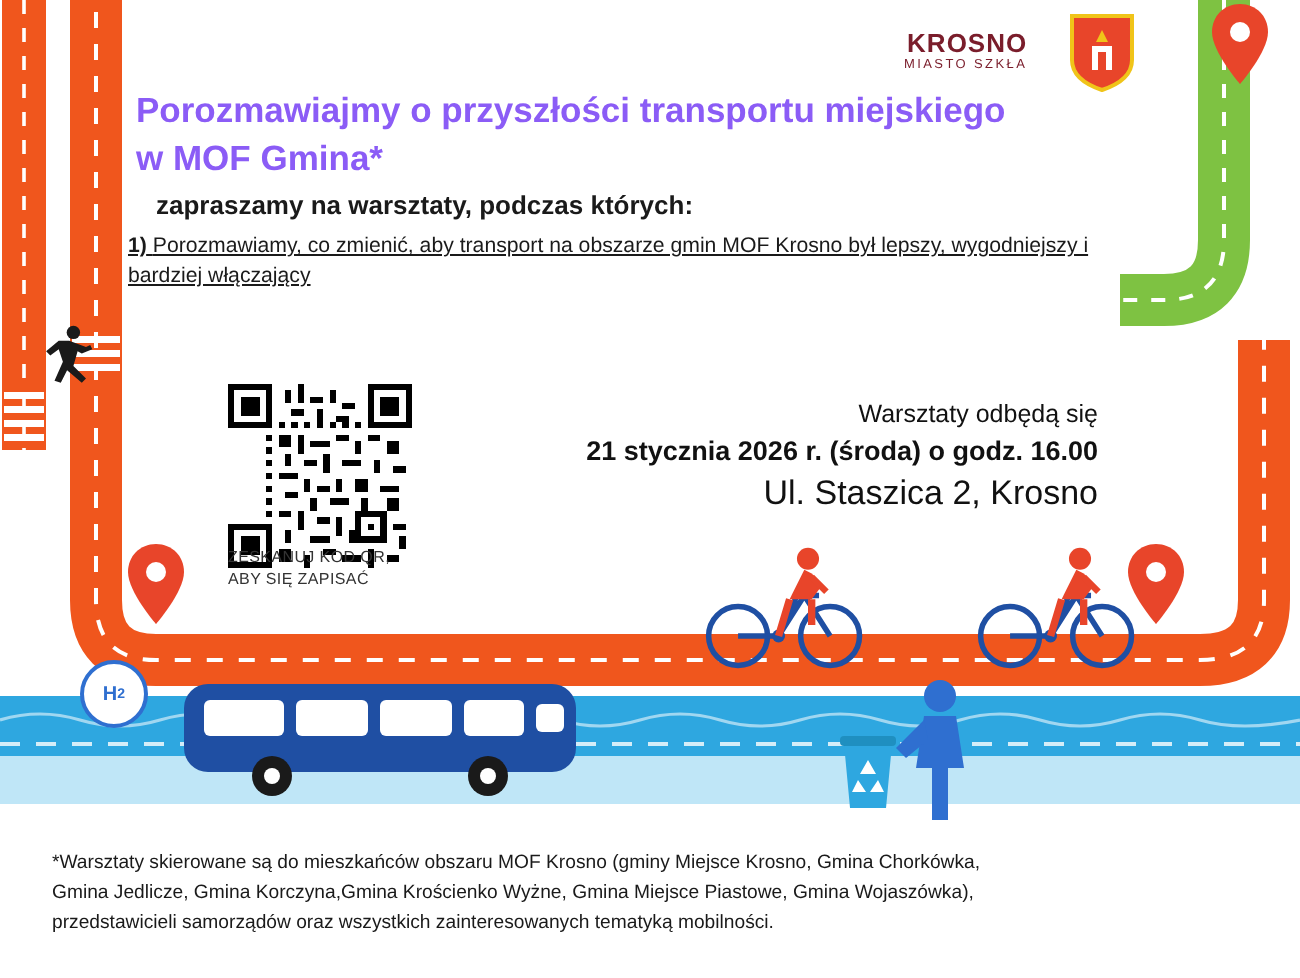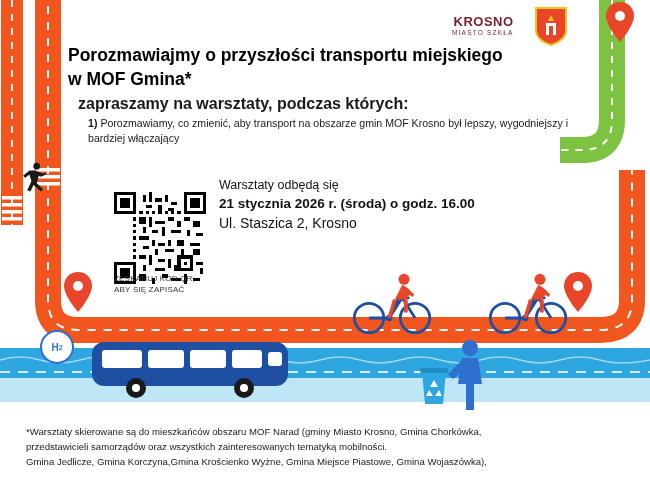--- a/index.html
+++ b/index.html
@@ -17,47 +17,47 @@
   
   .logo-wrap{position:absolute;top:6px;left:452px;display:flex;align-items:center;gap:20px;}
   .logo-text{text-align:right;line-height:1.05;}
   .logo-title{font-size:13px;font-weight:bold;color:#7a1d2b;letter-spacing:.5px;}
   .logo-sub{font-size:6.5px;color:#7a1d2b;letter-spacing:1.2px;margin-top:2px;}
   .crest{width:34px;height:40px;}
 
   
   .headline{
     position:absolute;top:44px;left:68px;width:500px;
-    color:#000000;font-size:17.5px;font-weight:bold;line-height:1.35;
+    color:#8b5cf6;font-size:17.5px;font-weight:bold;line-height:1.35;
   }
   .headline .l2{display:block;}
 
   .subhead{
     position:absolute;top:95px;left:78px;width:500px;
-    color:#1a1a1a;font-size:16px;font-weight:bold;
+    color:#1a1a1a;font-size:13px;font-weight:bold;
   }
 
   .bullets{
-    position:absolute;top:116px;left:88px;width:500px;
-    color:#1a1a1a;font-size:10.6px;line-height:1.42;
+    position:absolute;top:116px;left:64px;width:500px;
+    color:#1a1a1a;font-size:10.6px;line-height:1.42;text-decoration:underline;
   }
   .bullets p{margin:0 0 6px 0;}
   .bullets b{font-weight:bold;}
 
   
   .qr{position:absolute;top:192px;left:114px;width:92px;height:92px;}
   .qr-caption{
     position:absolute;top:274px;left:114px;width:110px;
     font-size:8px;color:#333;line-height:1.35;letter-spacing:.2px;
   }
-  .details{position:absolute;top:178px;left:219px;width:330px;color:#111;}
+  .details{position:absolute;top:200px;left:219px;width:330px;color:#111;text-align:right;}
   .details .d1{font-size:12.5px;margin-bottom:4px;}
   .details .d2{font-size:13.5px;font-weight:bold;margin-bottom:4px;}
   .details .d3{font-size:13.5px;font-weight:bold;margin-bottom:3px;}
-  .details .d4{font-size:14px;}
+  .details .d4{font-size:17px;}
 
   
   .footnote{
     position:absolute;left:26px;top:425px;width:600px;
     font-size:9.6px;color:#1a1a1a;line-height:1.55;
   }
   .footnote div{white-space:nowrap;}
 
   .h2badge{position:absolute;left:40px;top:330px;width:30px;height:30px;border-radius:50%;
     border:2px solid #2f6fd0;color:#2f6fd0;font-size:10px;display:flex;align-items:center;justify-content:center;
@@ -307,18 +307,18 @@
     <div class="d2">21 stycznia 2026 r. (środa) o godz. 16.00</div>
     <div class="d4">Ul. Staszica 2, Krosno</div>
   </div>
 
   <div class="h2badge">
     <span>H</span>
       <sub>2</sub>
   </div>
 
   <div class="footnote">
-    <div>*Warsztaty skierowane są do mieszkańców obszaru MOF Narad (gminy Miasto Krosno, Gmina Chorkówka,</div>
+    <div>*Warsztaty skierowane są do mieszkańców obszaru MOF Krosno (gminy Miejsce Krosno, Gmina Chorkówka,</div>
+    <div>Gmina Jedlicze, Gmina Korczyna,Gmina Krościenko Wyżne, Gmina Miejsce Piastowe, Gmina Wojaszówka),</div>
     <div>przedstawicieli samorządów oraz wszystkich zainteresowanych tematyką mobilności.</div>
-    <div>Gmina Jedlicze, Gmina Korczyna,Gmina Krościenko Wyżne, Gmina Miejsce Piastowe, Gmina Wojaszówka),</div>
   </div>
 
 </div>
 
 </body></html>

